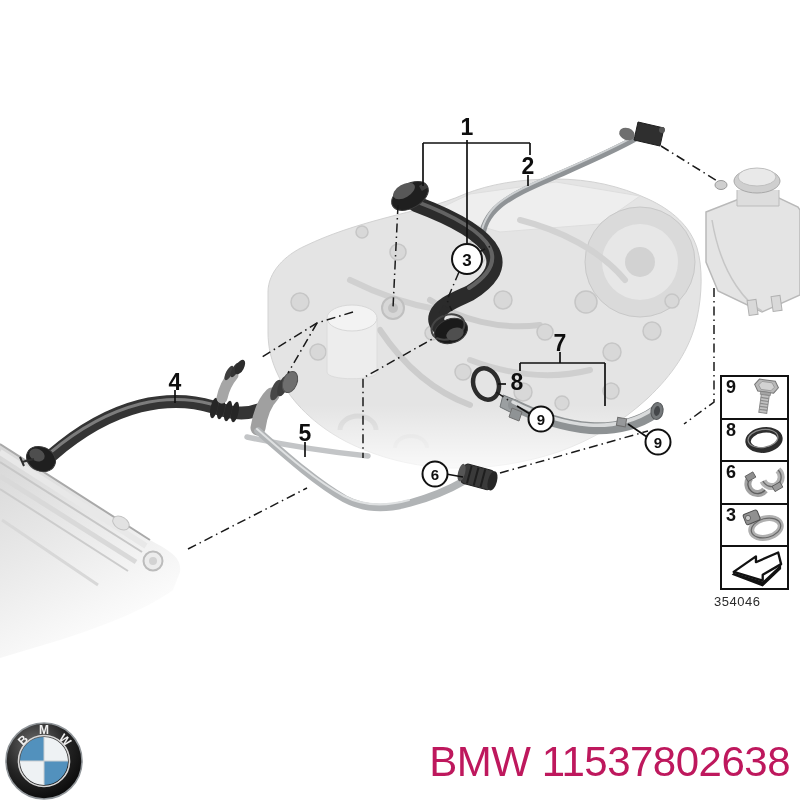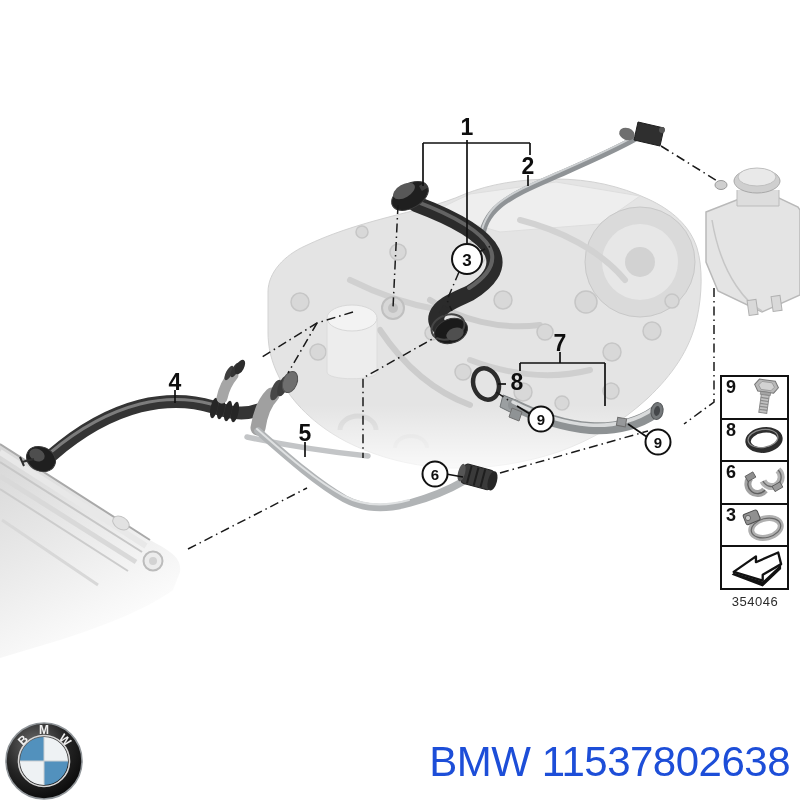--- a/index.html
+++ b/index.html
@@ -6,24 +6,24 @@
   #stage{position:relative;width:800px;height:800px;background:#fff;overflow:hidden;
          font-family:"Liberation Sans",sans-serif;}
   #artwork{position:absolute;left:0;top:0;}
   
   .legend{position:absolute;left:720px;top:375px;width:69px;height:215px;
           border:2px solid #111;background:#fff;display:flex;flex-direction:column;box-sizing:border-box;}
   .legend-cell{flex:1;border-bottom:2px solid #111;position:relative;}
   .legend-cell:last-child{border-bottom:none;}
   .legend-ref{position:absolute;left:4px;top:0px;font-weight:bold;font-size:18px;color:#111;line-height:20px;}
   .legend-icon{position:absolute;right:1px;top:50%;transform:translateY(-50%);}
-  .legend-number{position:absolute;left:714px;top:594px;width:82px;text-align:center;
+  .legend-number{position:absolute;left:714px;top:594px;width:82px;
                  font-size:13px;color:#2b2b2b;letter-spacing:0.5px;}
   
-  .part-text{position:absolute;right:10px;top:738px;font-size:42px;color:#1d4ed8;
+  .part-text{position:absolute;right:10px;top:738px;font-size:42px;color:#be185d;
              letter-spacing:-0.5px;white-space:nowrap;}
   .bmw-logo{position:absolute;left:4px;top:722px;}
   svg text.callout{font-family:"Liberation Sans",sans-serif;font-weight:bold;fill:#0e0e0e;}
 </style>
 </head>
 <body>
 
 <div id="stage">
 
 <svg id="artwork" width="800" height="800" viewBox="0 0 800 800">

